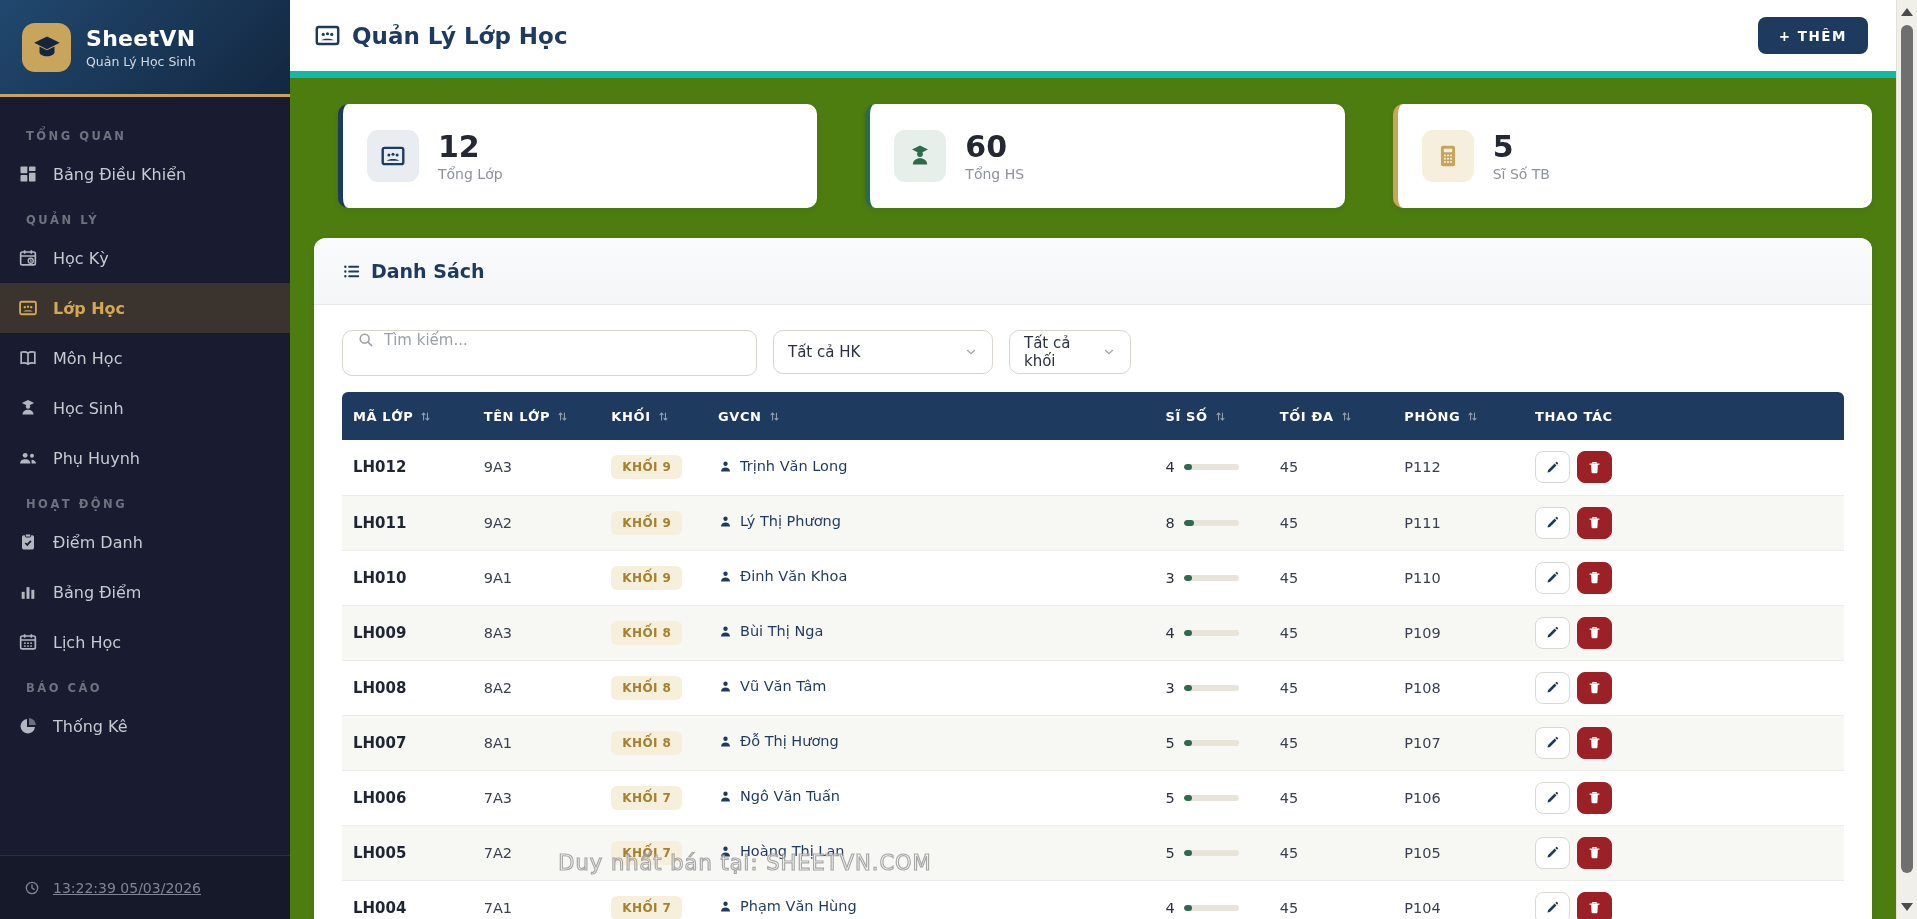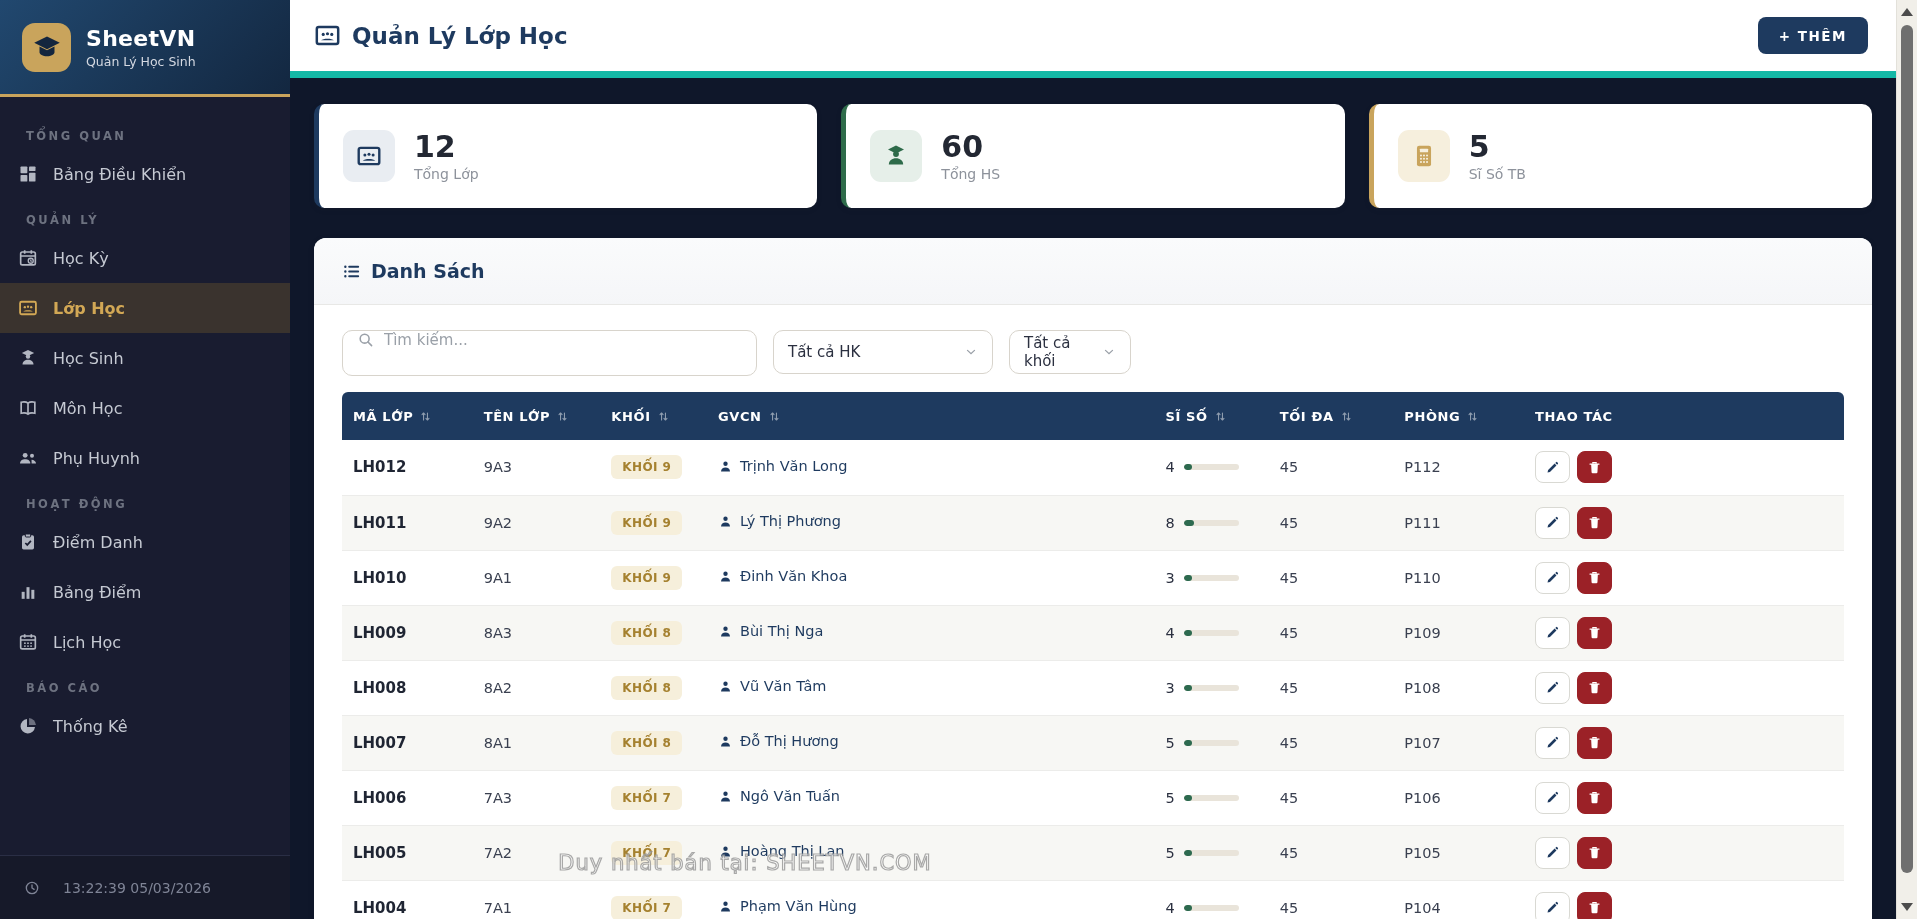--- a/index.html
+++ b/index.html
@@ -1,50 +1,50 @@
 <!DOCTYPE html>
 <html><head>
 <meta charset="utf-8">
 <style>
   * { margin:0; padding:0; box-sizing:border-box; }
   html,body { width:1917px; height:919px; overflow:hidden; font-family:"DejaVu Sans","Liberation Sans",sans-serif; }
-  .app { position:relative; width:1917px; height:919px; display:flex; overflow:hidden; background:#0f172a; }
+  .app { position:relative; width:1917px; height:919px; display:flex; overflow:hidden; background:#4d7c0f; }
 
   
   .sidebar { position:relative; width:290px; height:100%; background:#191c30; flex:none; }
   .brand { height:97px; background:linear-gradient(135deg,#21486f,#132740); border-bottom:3px solid #c9a45c;
            display:flex; align-items:center; gap:15px; padding:0 22px; }
   .brand-logo { width:49px; height:49px; background:#c9a45c; border-radius:13px; display:flex; align-items:center; justify-content:center; color:#14263e; flex:none; }
   .brand-logo svg { width:30px; height:30px; }
   .brand-name { color:#ffffff; font-size:22px; font-weight:800; letter-spacing:.3px; }
   .brand-sub { color:#d5d9e2; font-size:12.5px; margin-top:3px; }
   .nav { padding-top:18px; }
   .nav-sec { margin-top:8px; height:26px; line-height:26px; padding-left:26px; color:#6d7280; font-size:11.5px; font-weight:bold; letter-spacing:2.5px; }
   .nav-item { height:50px; display:flex; align-items:center; gap:15px; padding-left:18px; color:#c6cad3; font-size:16px; cursor:pointer; }
   .nav-item .ic { color:#b2b6c1; }
   .nav-item.active { background:#3a332e; color:#d2a855; font-weight:bold; }
   .nav-item.active .ic { color:#d2a855; }
   .ic { display:inline-flex; align-items:center; justify-content:center; }
   .ic svg { width:20px; height:20px; }
   .sidebar-footer { position:absolute; left:0; bottom:0; width:100%; height:64px; background:#161929; border-top:1px solid #2a2e45;
-                    display:flex; align-items:center; gap:23px; padding-left:24px; color:#7f8496; font-size:14px; }
+                    display:flex; align-items:center; gap:13px; padding-left:24px; color:#7f8496; font-size:14px;text-decoration:underline; }
   .sidebar-footer .ic svg { width:16px; height:16px; }
 
   
   .main { flex:1; display:flex; flex-direction:column; min-width:0; }
   .topbar { height:78px; background:#ffffff; border-bottom:7px solid #14b8a6; display:flex; align-items:center; justify-content:space-between; padding:0 28px 0 24px; flex:none; }
   .page-title { display:flex; align-items:center; gap:11px; color:#1e3a5f; font-size:23px; font-weight:800; }
   .page-title .ic svg { width:27px; height:27px; }
   .btn-add { background:#1e3a5f; color:#fff; border:none; border-radius:8px; height:37px; padding:0 21px;
              font-family:inherit; font-size:13.5px; font-weight:bold; letter-spacing:1.5px; cursor:pointer; }
   .content { padding:26px 24px 0; }
 
   .stats { display:flex; gap:24px; }
   .card { flex:1; height:104px; background:#fff; border-radius:10px; border-left:5px solid #1e3a5f;
-          box-shadow:0 2px 6px rgba(40,40,40,.07); display:flex; align-items:center; gap:19px; padding:0 24px; }
+          box-shadow:0 2px 6px rgba(40,40,40,.07); display:flex; align-items:center; gap:19px; padding:0 24px;margin-left:24px; }
   .card-ic { width:52px; height:52px; border-radius:11px; display:flex; align-items:center; justify-content:center; flex:none; }
   .card-ic svg { width:26px; height:26px; }
   .card-val { font-size:30px; font-weight:800; color:#23283三3; color:#232833; line-height:1.1; }
   .card-lb { font-size:14px; color:#8d929b; margin-top:3px; }
 
   .panel { margin-top:30px; background:#fff; border-radius:12px; box-shadow:0 2px 8px rgba(40,40,40,.06); overflow:hidden; }
   .panel-head { height:67px; background:linear-gradient(#fafbfc,#f5f6f8); border-bottom:1px solid #e8e8e6;
                 display:flex; align-items:center; gap:10px; padding:0 28px; color:#1e3a5f; font-size:19px; font-weight:800; }
   .panel-head .ic svg { width:19px; height:19px; }
   .panel-body { padding:25px 28px 30px; }
@@ -151,35 +151,35 @@
               <circle cx="12" cy="10.4" r="1.4" fill="currentColor"></circle>
               <circle cx="15.8" cy="11" r="1.4" fill="currentColor"></circle>
               <path d="M6.3 16.3c1.6-2 9.8-2 11.4 0z" fill="currentColor"></path>
             </svg>
           </span>
           <span class="nav-label">Lớp Học</span>
         </div>
         <div class="nav-item">
           <span class="ic ">
             <svg viewBox="0 0 24 24">
+              <path d="M12 6.2C10 4.6 7 4.3 3.8 5.1v13.2c3.2-.8 6.2-.5 8.2 1.1 2-1.6 5-1.9 8.2-1.1V5.1C17 4.3 14 4.6 12 6.2z" fill="none" stroke="currentColor" stroke-width="2"></path>
+              <path d="M12 6.2v13.2" stroke="currentColor" stroke-width="2"></path>
+            </svg>
+          </span>
+          <span class="nav-label">Môn Học</span>
+        </div>
+        <div class="nav-item">
+          <span class="ic ">
+            <svg viewBox="0 0 24 24">
               <path d="M12 2.3 4.6 6l7.4 3.7L19.4 6z" fill="currentColor"></path>
               <circle cx="12" cy="10.2" r="2.7" fill="currentColor"></circle>
               <path d="M5.4 19.8c0-3.7 3-5.8 6.6-5.8s6.6 2.1 6.6 5.8z" fill="currentColor"></path>
             </svg>
           </span>
           <span class="nav-label">Học Sinh</span>
-        </div>
-        <div class="nav-item">
-          <span class="ic ">
-            <svg viewBox="0 0 24 24">
-              <path d="M12 6.2C10 4.6 7 4.3 3.8 5.1v13.2c3.2-.8 6.2-.5 8.2 1.1 2-1.6 5-1.9 8.2-1.1V5.1C17 4.3 14 4.6 12 6.2z" fill="none" stroke="currentColor" stroke-width="2"></path>
-              <path d="M12 6.2v13.2" stroke="currentColor" stroke-width="2"></path>
-            </svg>
-          </span>
-          <span class="nav-label">Môn Học</span>
         </div>
         <div class="nav-item">
           <span class="ic ">
             <svg viewBox="0 0 24 24">
               <circle cx="8.6" cy="8.8" r="2.9" fill="currentColor"></circle>
               <path d="M2.4 18.6c0-3.2 2.8-5 6.2-5s6.2 1.8 6.2 5z" fill="currentColor"></path>
               <circle cx="16.8" cy="9.4" r="2.4" fill="currentColor"></circle>
               <path d="M16.2 14c3 .2 5.4 1.9 5.4 4.6h-5.2z" fill="currentColor"></path>
             </svg>
           </span>

